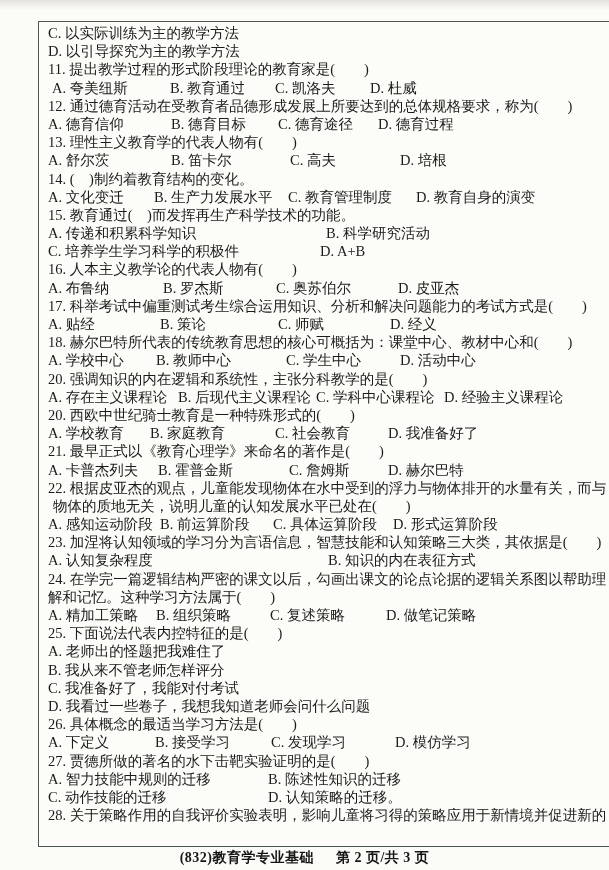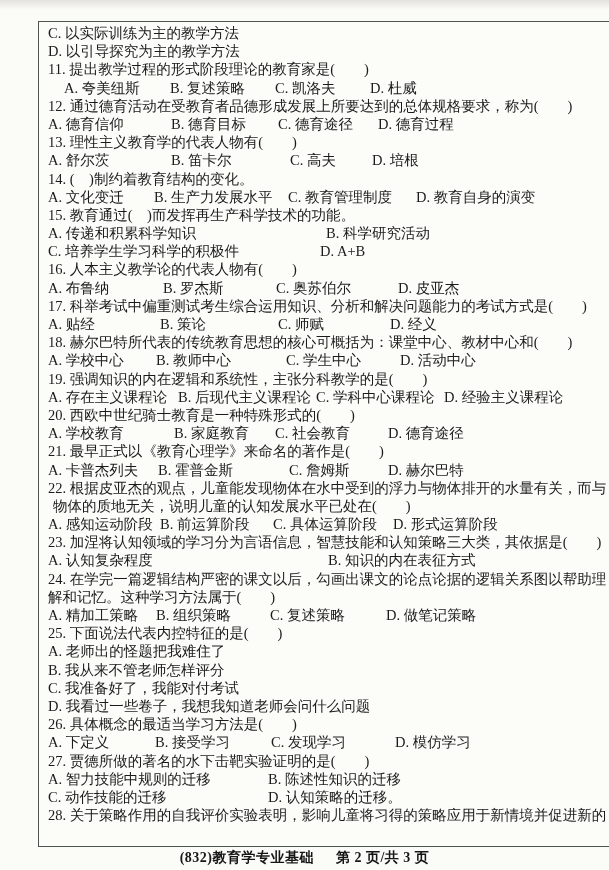--- a/index.html
+++ b/index.html
@@ -45,42 +45,42 @@
       <div class="line">
         <span class="seg" style="left: 0px;">C. 以实际训练为主的教学方法</span>
       </div>
       <div class="line">
         <span class="seg" style="left: 0px;">D. 以引导探究为主的教学方法</span>
       </div>
       <div class="line">
         <span class="seg" style="left: 0px;">11. 提出教学过程的形式阶段理论的教育家是(　　)</span>
       </div>
       <div class="line">
-        <span class="seg" style="left: 16px;">A. 夸美纽斯</span>
-        <span class="seg" style="left: 122px;">B. 复述策略</span>
+        <span class="seg" style="left: 4px;">A. 夸美纽斯</span>
+        <span class="seg" style="left: 122px;">B. 教育通过</span>
         <span class="seg" style="left: 227px;">C. 凯洛夫</span>
         <span class="seg" style="left: 322px;">D. 杜威</span>
       </div>
       <div class="line">
         <span class="seg" style="left: 0px;">12. 通过德育活动在受教育者品德形成发展上所要达到的总体规格要求，称为(　　)</span>
       </div>
       <div class="line">
         <span class="seg" style="left: 0px;">A. 德育信仰</span>
         <span class="seg" style="left: 123px;">B. 德育目标</span>
         <span class="seg" style="left: 230px;">C. 德育途径</span>
         <span class="seg" style="left: 330px;">D. 德育过程</span>
       </div>
       <div class="line">
         <span class="seg" style="left: 0px;">13. 理性主义教育学的代表人物有(　　)</span>
       </div>
       <div class="line">
         <span class="seg" style="left: 0px;">A. 舒尔茨</span>
         <span class="seg" style="left: 123px;">B. 笛卡尔</span>
         <span class="seg" style="left: 242px;">C. 高夫</span>
-        <span class="seg" style="left: 324px;">D. 培根</span>
+        <span class="seg" style="left: 352px;">D. 培根</span>
       </div>
       <div class="line">
         <span class="seg" style="left: 0px;">14. (　)制约着教育结构的变化。</span>
       </div>
       <div class="line">
         <span class="seg" style="left: 0px;">A. 文化变迁</span>
         <span class="seg" style="left: 106px;">B. 生产力发展水平</span>
         <span class="seg" style="left: 240px;">C. 教育管理制度</span>
         <span class="seg" style="left: 368px;">D. 教育自身的演变</span>
       </div>
@@ -116,36 +116,36 @@
       <div class="line">
         <span class="seg" style="left: 0px;">18. 赫尔巴特所代表的传统教育思想的核心可概括为：课堂中心、教材中心和(　　)</span>
       </div>
       <div class="line">
         <span class="seg" style="left: 0px;">A. 学校中心</span>
         <span class="seg" style="left: 108px;">B. 教师中心</span>
         <span class="seg" style="left: 238px;">C. 学生中心</span>
         <span class="seg" style="left: 352px;">D. 活动中心</span>
       </div>
       <div class="line">
-        <span class="seg" style="left: 0px;">19. 强调知识的内在逻辑和系统性，主张分科教学的是(　　)</span>
+        <span class="seg" style="left: 0px;">20. 强调知识的内在逻辑和系统性，主张分科教学的是(　　)</span>
       </div>
       <div class="line">
         <span class="seg" style="left: 0px;">A. 存在主义课程论</span>
         <span class="seg" style="left: 130px;">B. 后现代主义课程论</span>
         <span class="seg" style="left: 268px;">C. 学科中心课程论</span>
         <span class="seg" style="left: 396px;">D. 经验主义课程论</span>
       </div>
       <div class="line">
         <span class="seg" style="left: 0px;">20. 西欧中世纪骑士教育是一种特殊形式的(　　)</span>
       </div>
       <div class="line">
         <span class="seg" style="left: 0px;">A. 学校教育</span>
-        <span class="seg" style="left: 126px; text-align: right;">B. 家庭教育</span>
+        <span class="seg" style="left: 102px; text-align: right;">B. 家庭教育</span>
         <span class="seg" style="left: 227px;">C. 社会教育</span>
-        <span class="seg" style="left: 340px;">D. 德育途径</span>
+        <span class="seg" style="left: 340px;">D. 我准备好了</span>
       </div>
       <div class="line">
         <span class="seg" style="left: 0px;">21. 最早正式以《教育心理学》来命名的著作是(　　)</span>
       </div>
       <div class="line">
         <span class="seg" style="left: 0px;">A. 卡普杰列夫</span>
         <span class="seg" style="left: 110px;">B. 霍普金斯</span>
         <span class="seg" style="left: 241px;">C. 詹姆斯</span>
         <span class="seg" style="left: 340px;">D. 赫尔巴特</span>
       </div>

